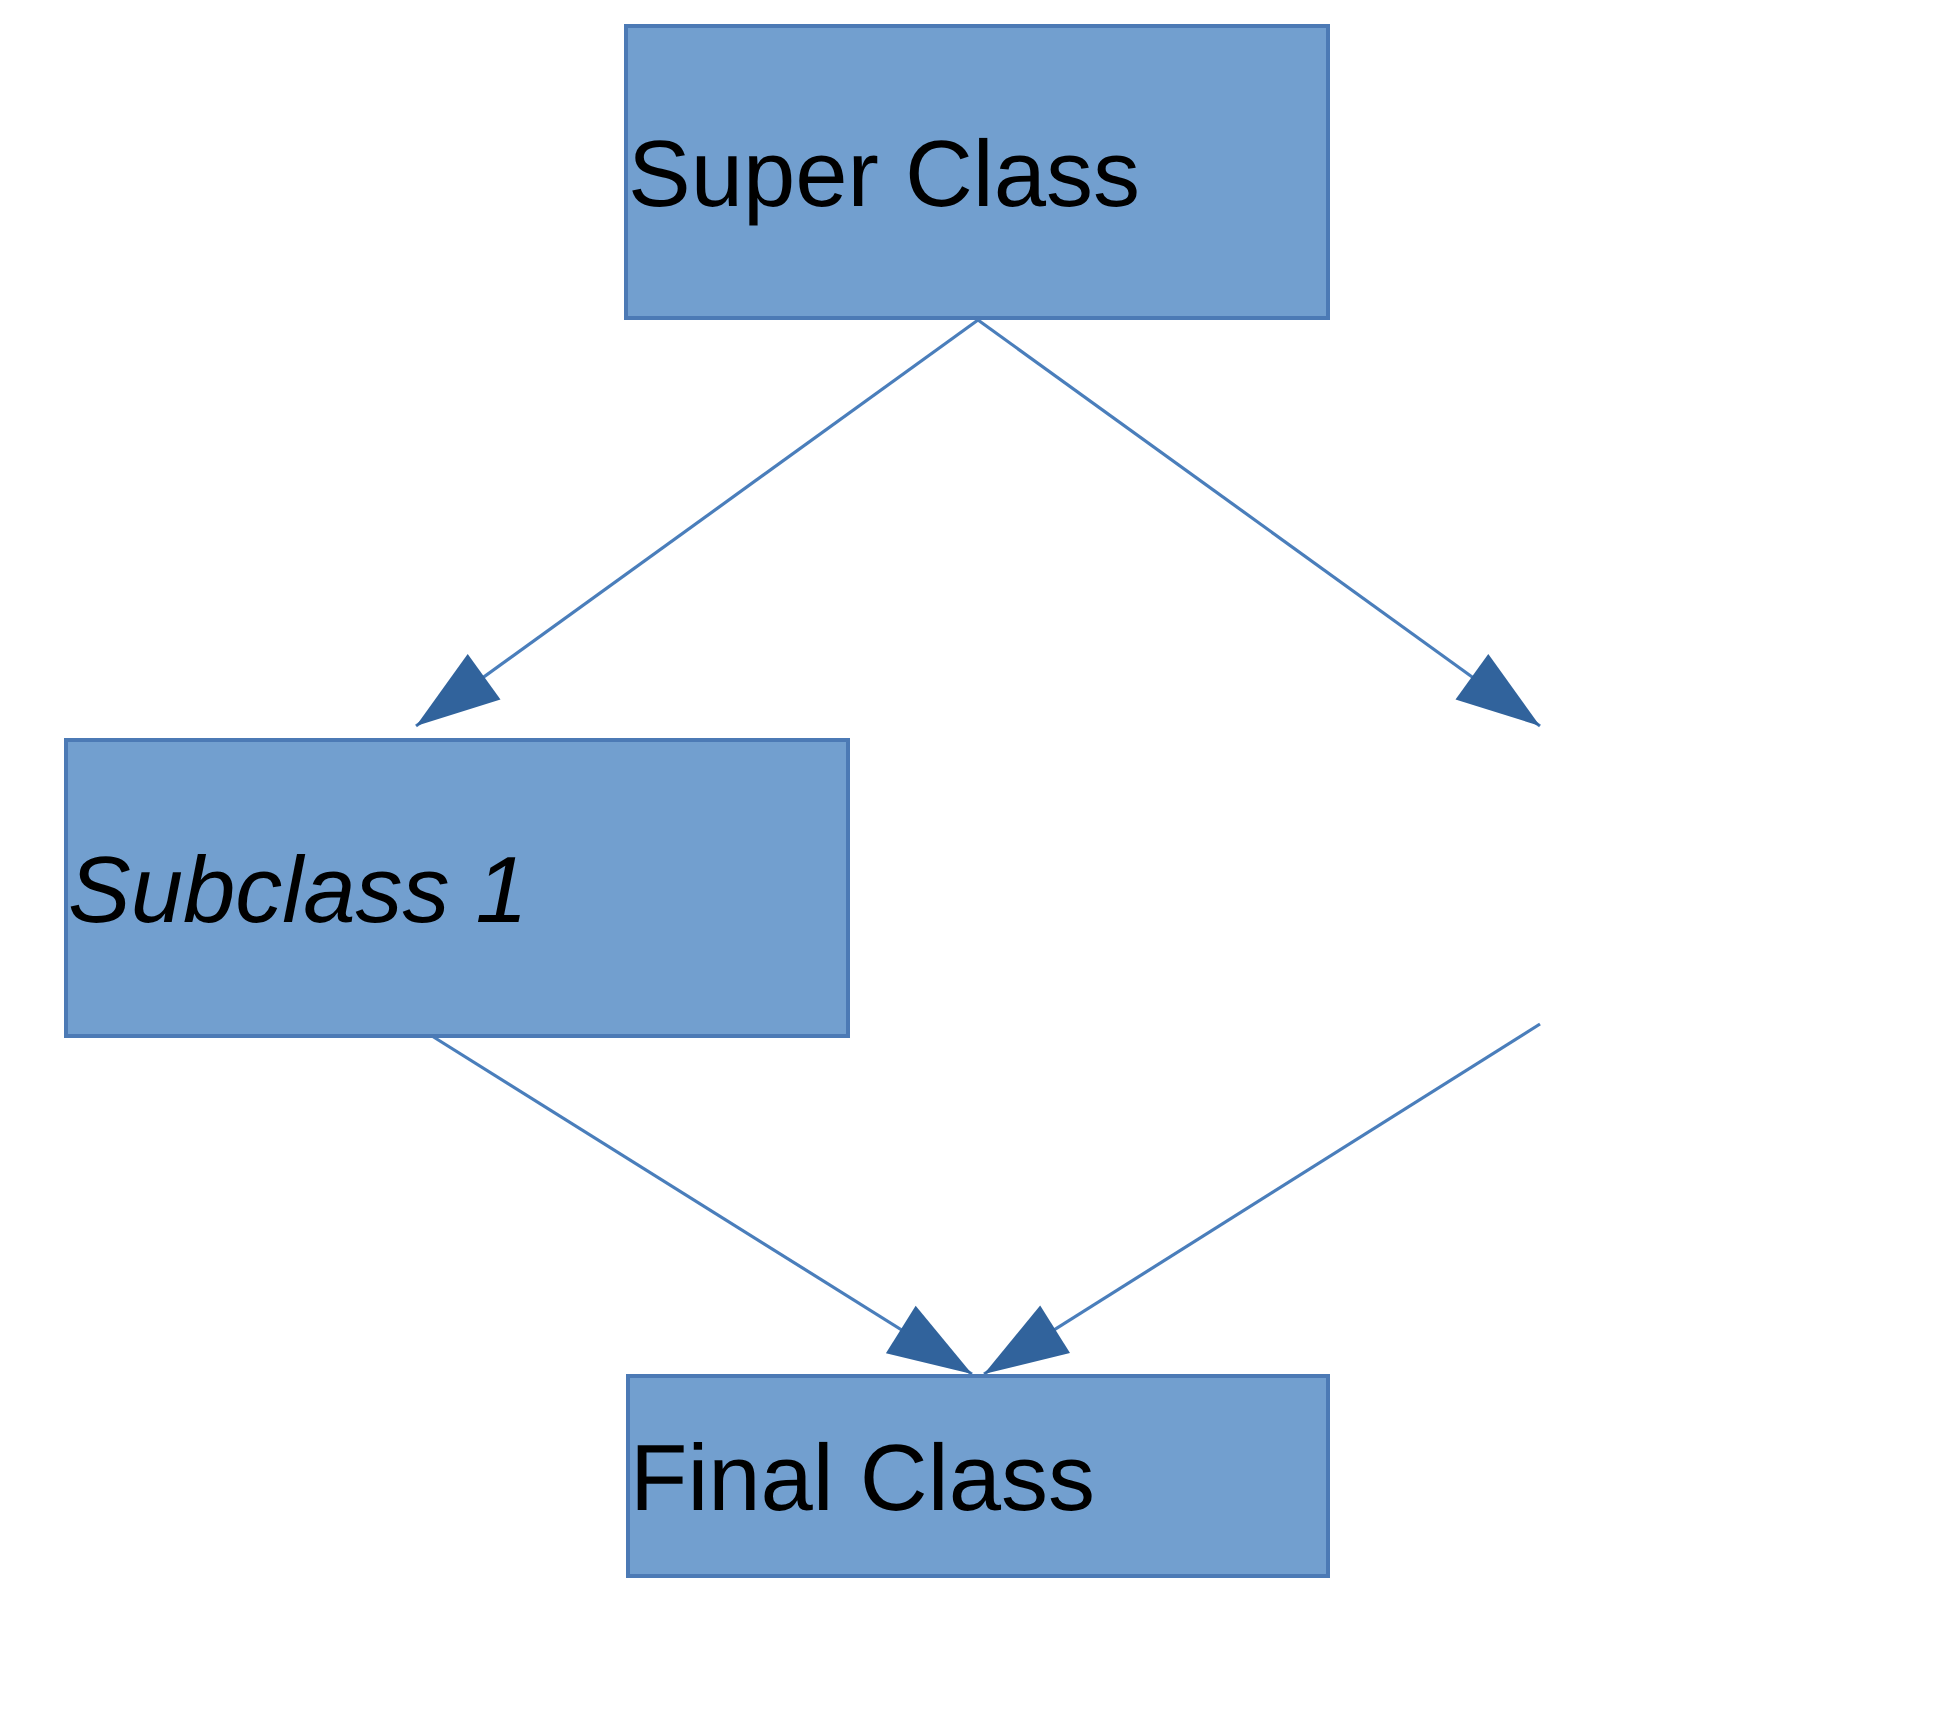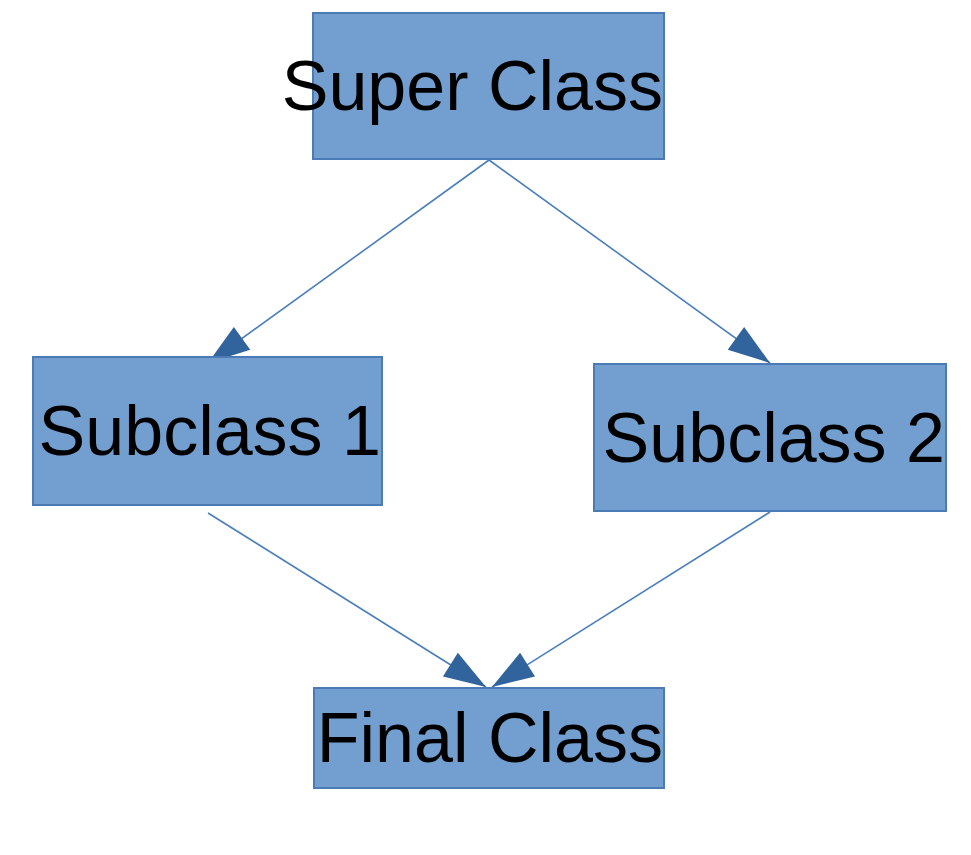--- a/index.html
+++ b/index.html
@@ -28,31 +28,31 @@
   .edge-line {
     stroke: var(--connector);
     stroke-width: 1.6;
     fill: none;
   }
   .arrowhead { fill: var(--arrowhead); }
   .node {
     position: absolute;
     display: flex;
     align-items: center;
-    justify-content: flex-end;
+    justify-content: flex-start;
     background: var(--node-fill);
     border: 2px solid var(--node-border);
     color: var(--text);
-    font-size: 70px;
+    font-size: 47px;
     line-height: 1;
     text-align: center;
     white-space: nowrap;
   }
   .node-super { left: 312px; top: 12px;  width: 353px; height: 148px; }
-  .node-sub1  { left: 32px;  top: 356px; width: 351px; height: 150px; }
+  .node-sub1  { left: 32px;  top: 369px; width: 393px; height: 150px; font-style: italic; }
   .node-sub2  { left: 593px; top: 363px; width: 354px; height: 149px; }
   .node-final { left: 313px; top: 687px; width: 352px; height: 102px; }
 </style>
 </head>
 <body>
 
 <div class="canvas">
 
   <svg class="edges-layer" width="971" height="855" viewBox="0 0 971 855" xmlns="http://www.w3.org/2000/svg">
     <defs>
@@ -67,21 +67,18 @@
   </svg>
 
   <div class="node node-super">
     <span>Super Class</span>
   </div>
 
   <div class="node node-sub1">
     <span>Subclass 1</span>
   </div>
 
-  <div class="node node-sub2">
-    <span>Subclass 2</span>
-  </div>
 
   <div class="node node-final">
     <span>Final Class</span>
   </div>
 
 </div>
 
 </body></html>

